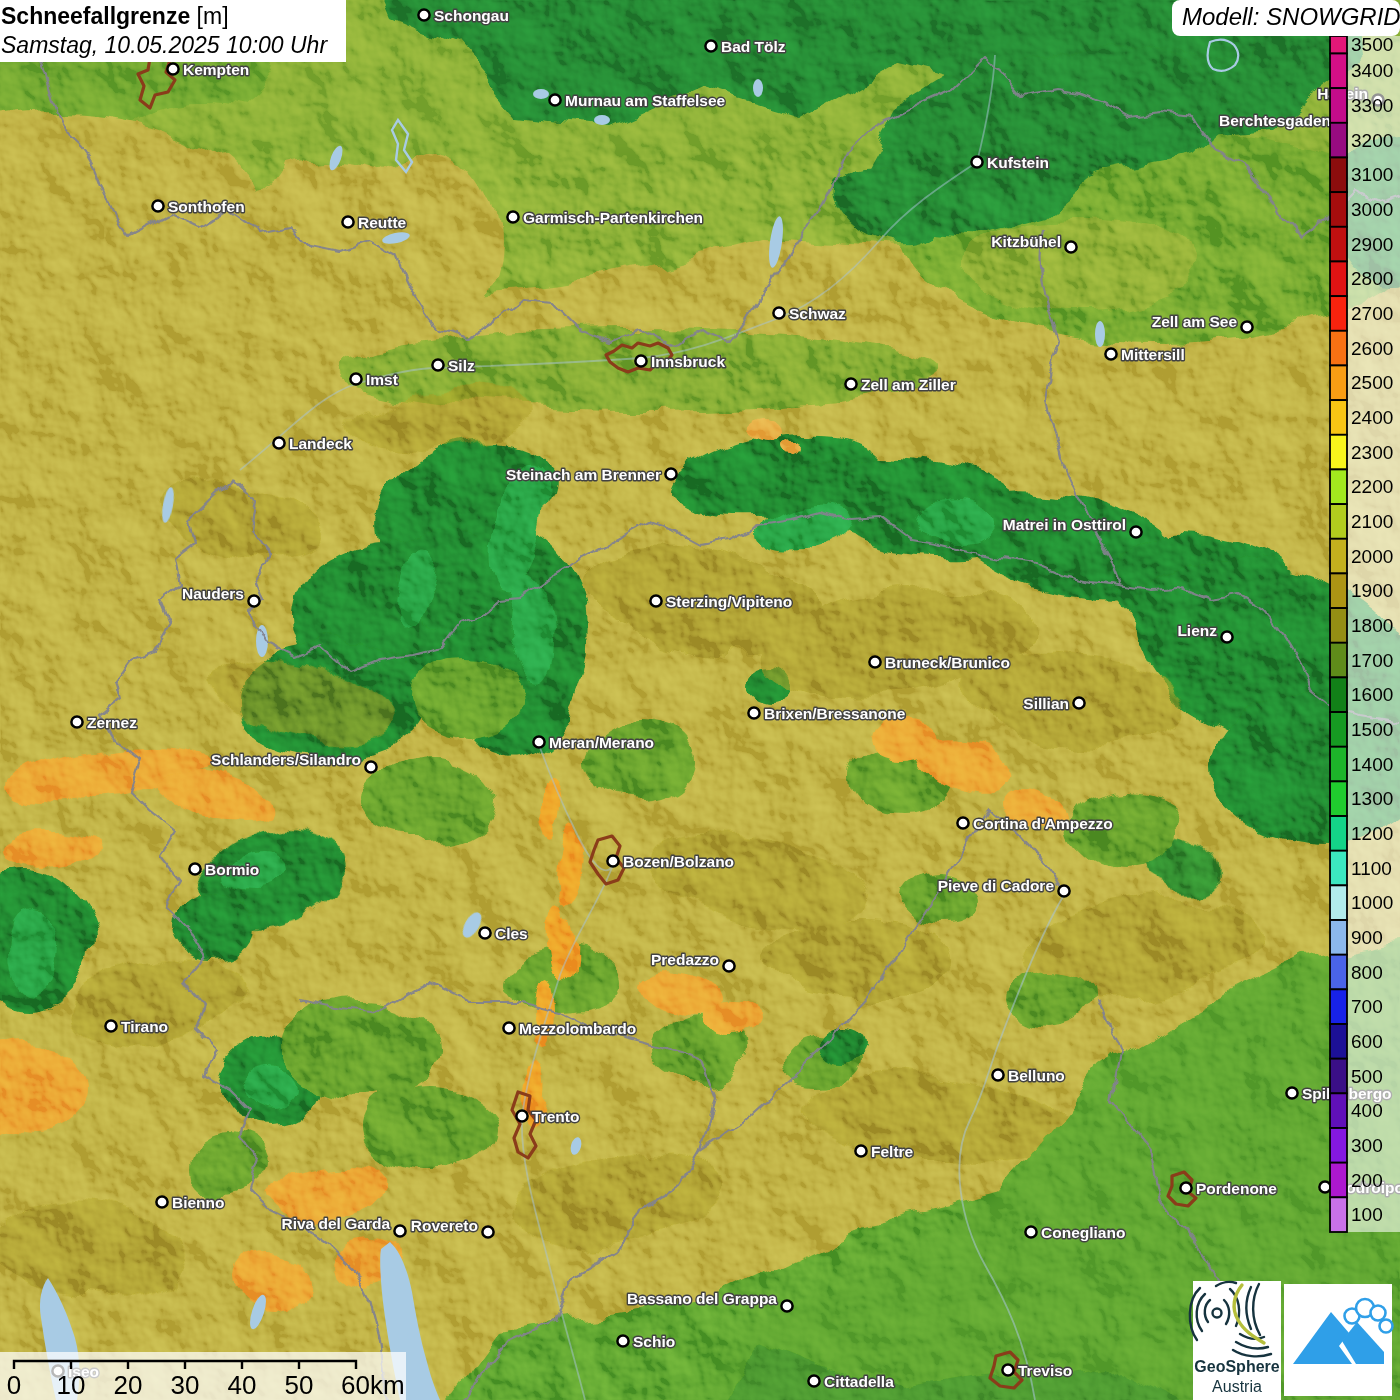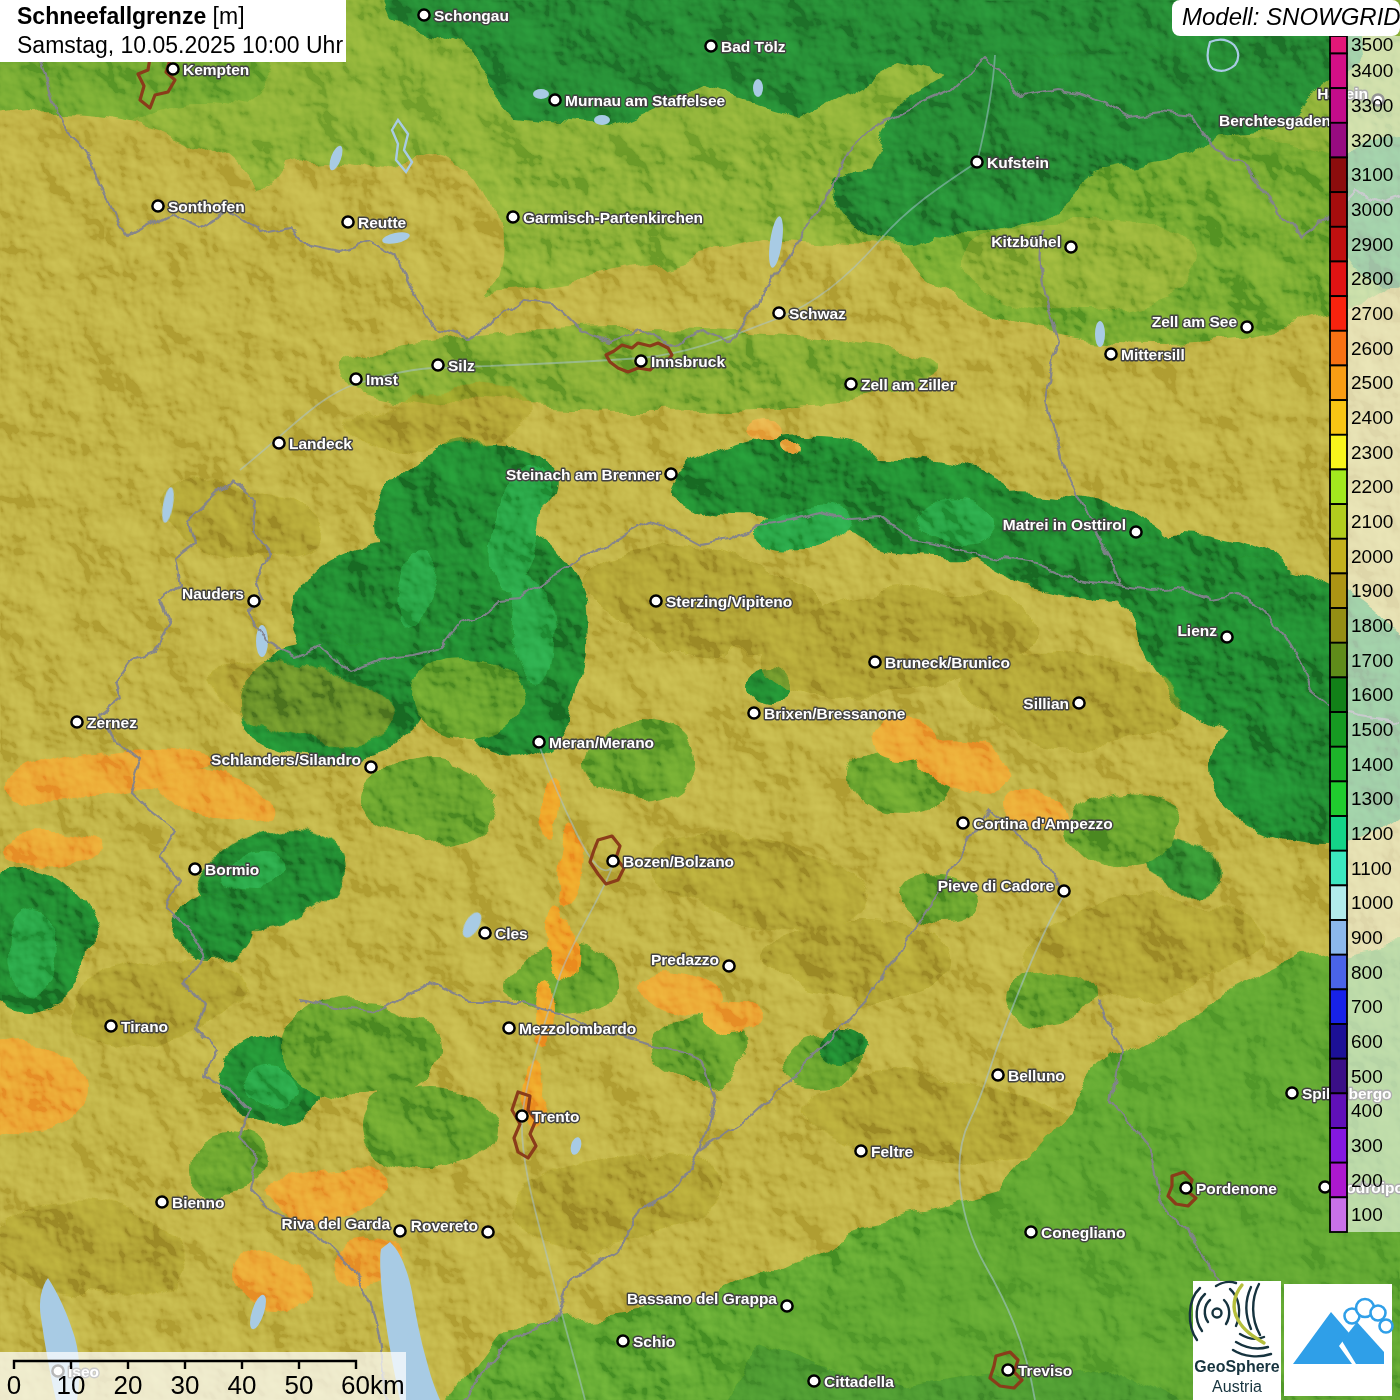--- a/index.html
+++ b/index.html
@@ -1,24 +1,24 @@
 <!DOCTYPE html>
 <html><head>
 <meta charset="utf-8">
 <style>
   html,body{margin:0;padding:0;}
   body{width:1400px;height:1400px;overflow:hidden;background:#b7a93c;
        font-family:"Liberation Sans","DejaVu Sans",sans-serif;}
   #stage{position:relative;width:1400px;height:1400px;}
   #mapsvg{position:absolute;left:0;top:0;}
   .panel{position:absolute;background:#ffffff;color:#000;}
-  #title-box{left:0;top:0;width:346px;height:62px;padding:2px 17px;box-sizing:border-box;}
+  #title-box{left:0;top:0;width:346px;height:62px;padding:2px 1px;box-sizing:border-box;}
   #title-line1{font-size:23px;font-weight:bold;line-height:29px;white-space:nowrap;}
   #title-line1 .unit{font-weight:normal;}
-  #title-line2{font-size:23px;line-height:28px;white-space:nowrap;}
+  #title-line2{font-size:23px;font-style:italic;line-height:28px;white-space:nowrap;}
   #model-box{right:0;top:0;width:228px;height:36px;box-sizing:border-box;padding:3px 6px 0 10px;border-radius:8px;}
   #model-box .model-text{font-size:24px;font-style:italic;white-space:nowrap;}
 </style>
 </head>
 <body>
 
 <div id="stage">
 
 <svg id="mapsvg" width="1400" height="1400" viewBox="0 0 1400 1400" xmlns="http://www.w3.org/2000/svg">
   <defs>

